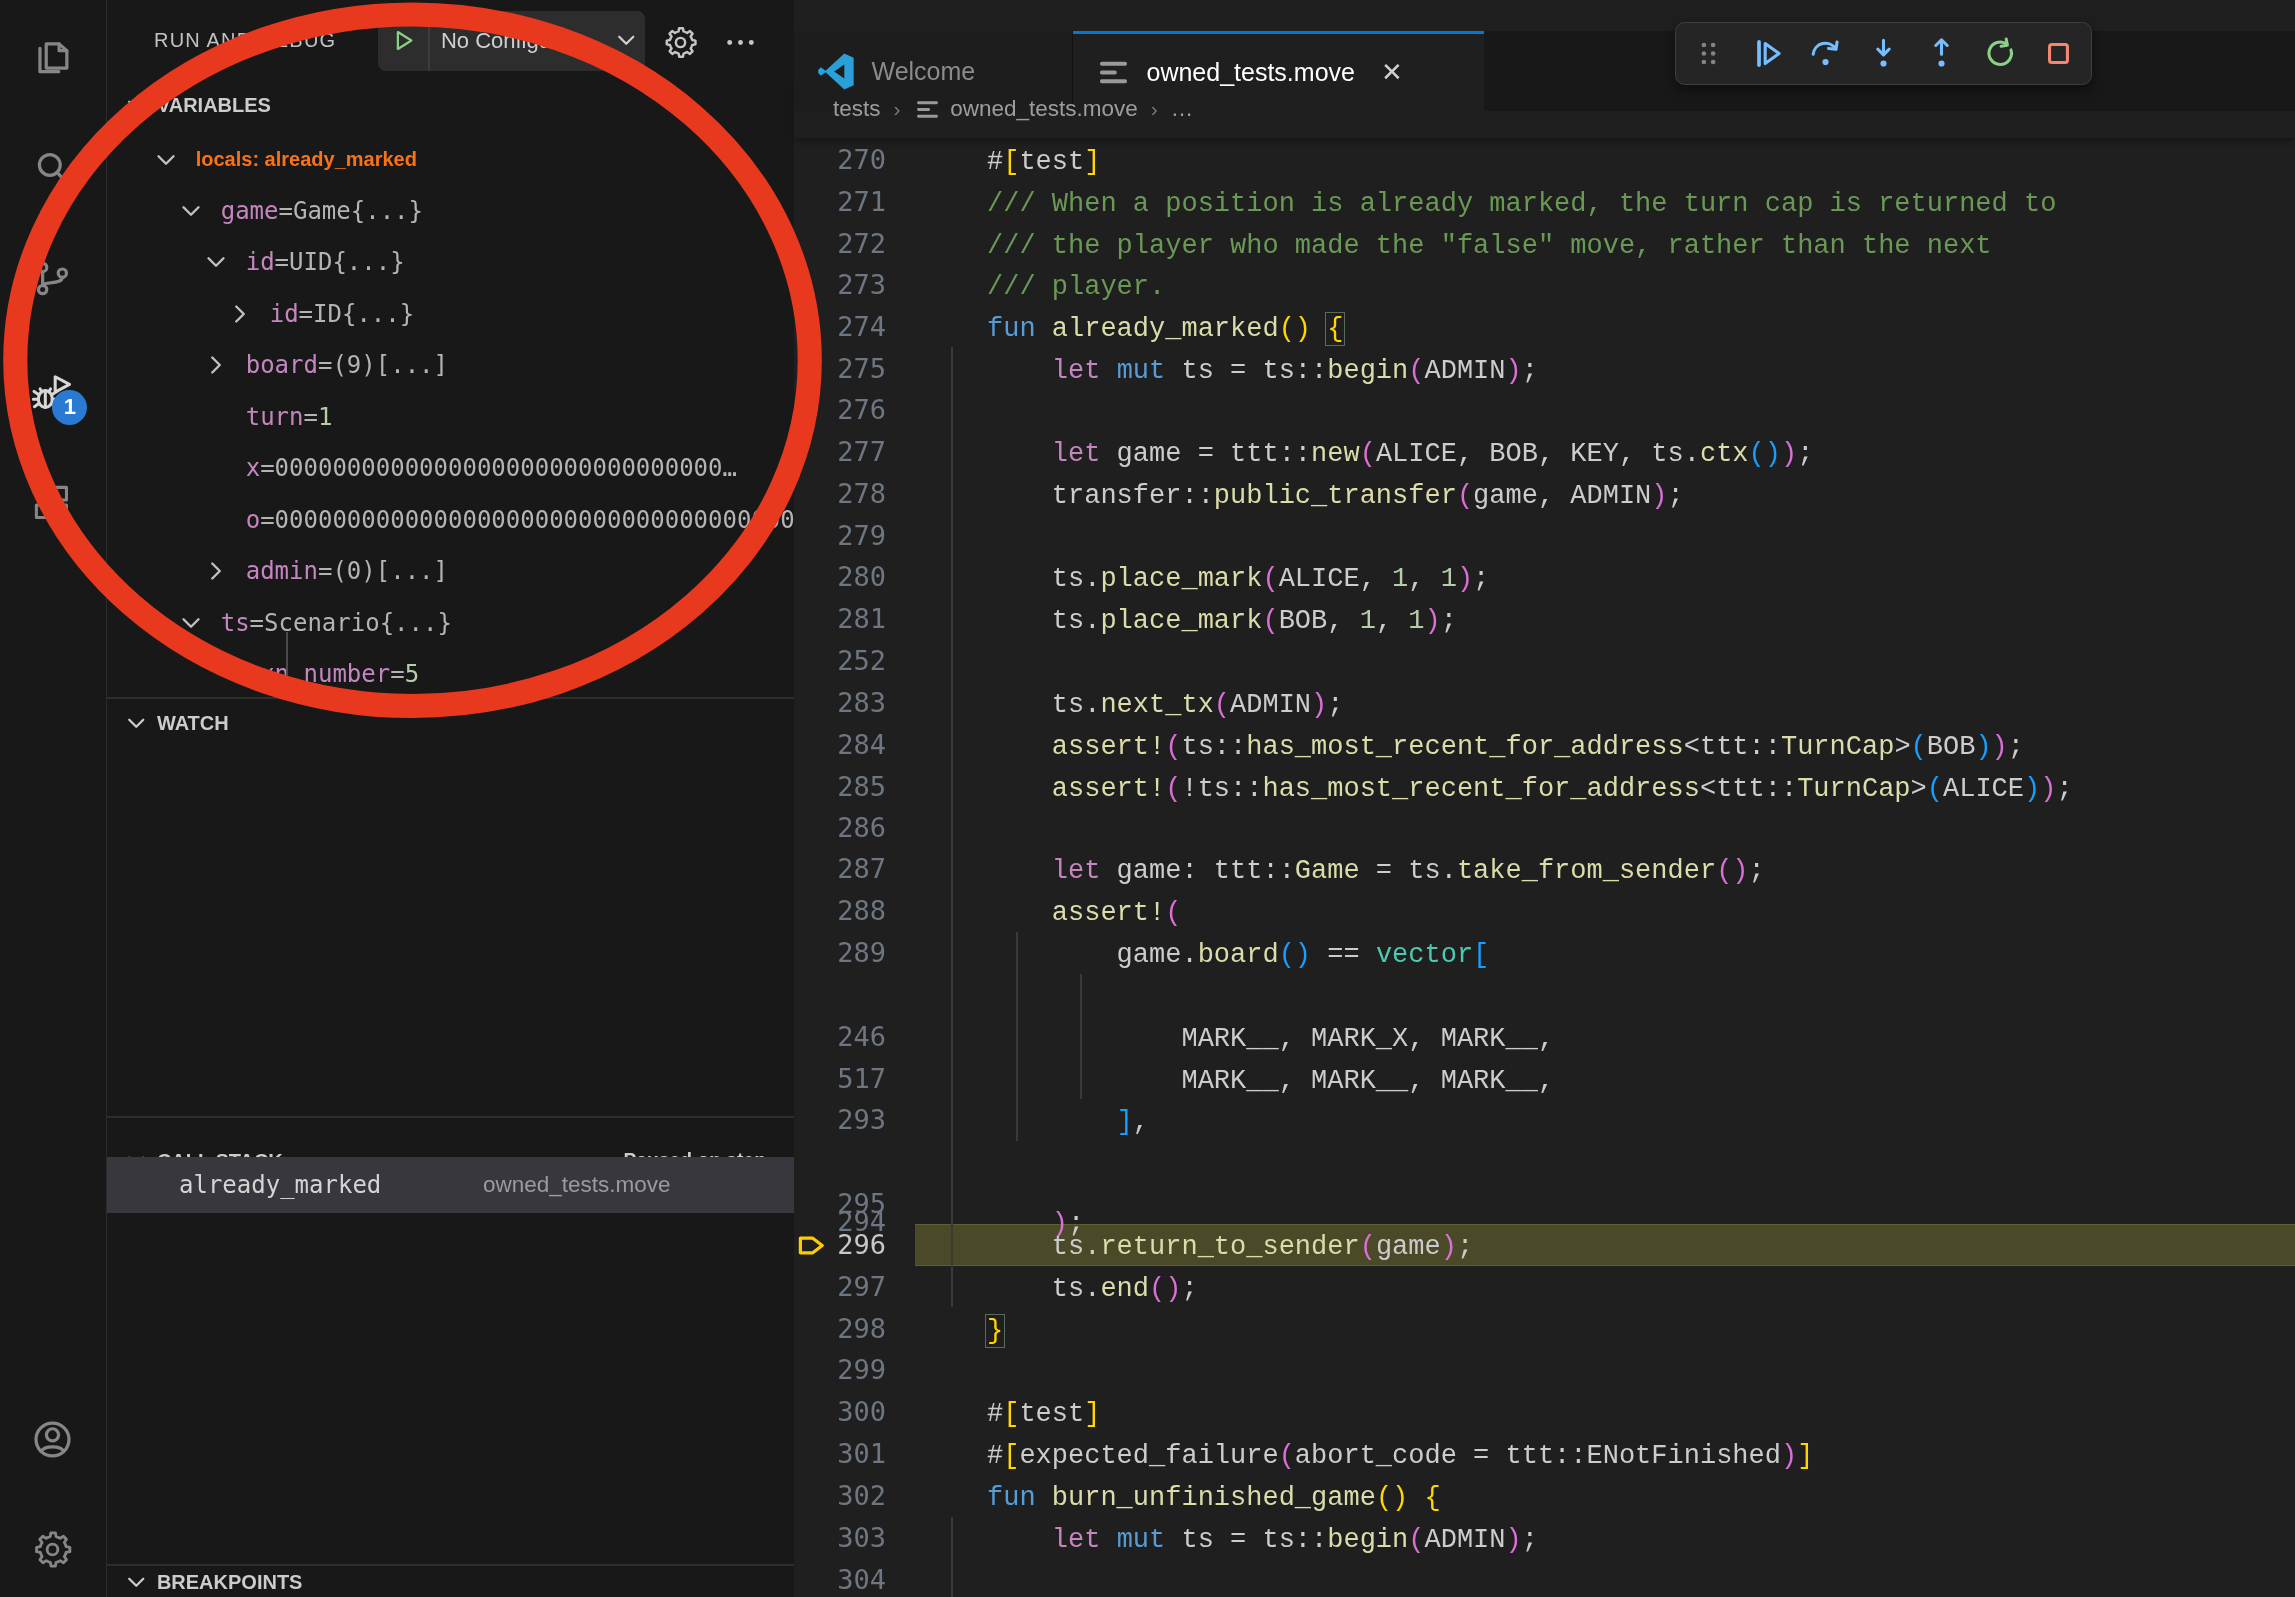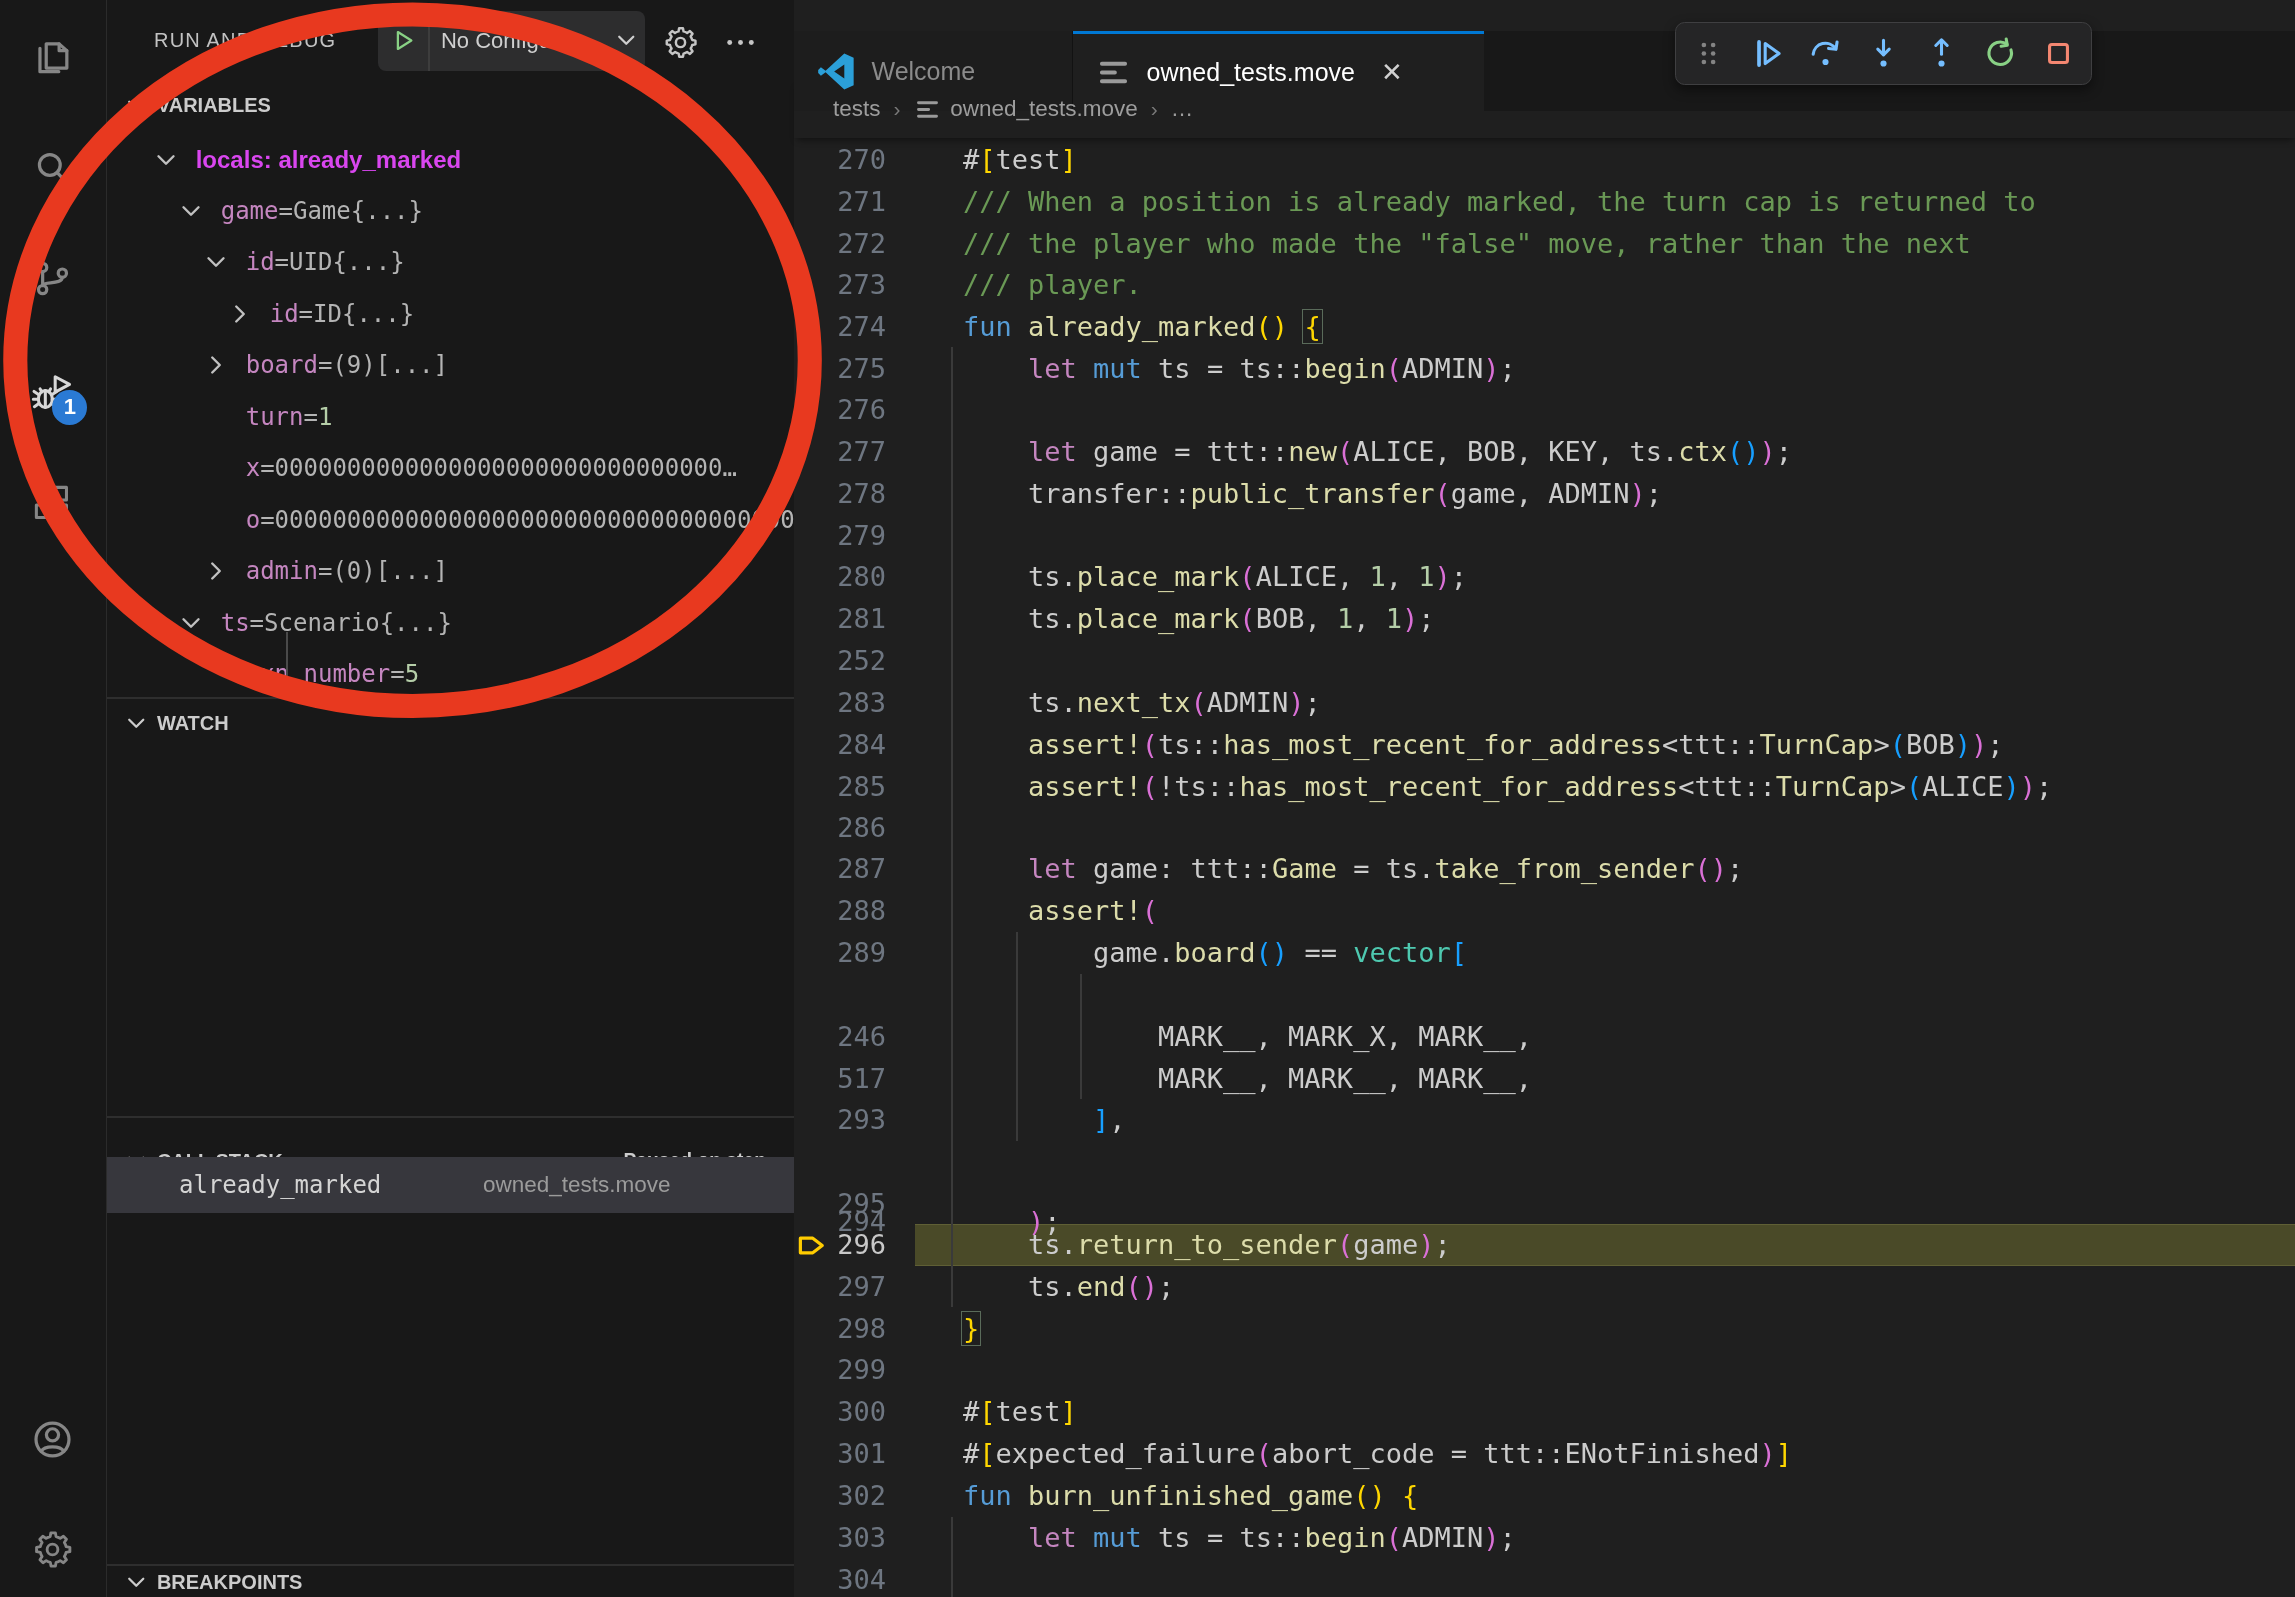--- a/index.html
+++ b/index.html
@@ -42,21 +42,21 @@
   .section-header .chev { margin-left:17.7px; margin-right:9.7px; color:#cccccc; display:flex; }
   .section-header .chev svg { width:22.5px; height:22.5px; }
   .section-status { margin-left:auto; margin-right:28px; font-size:19.3px; font-weight:bold; color:#cccccc; }
   .h-divider { position:absolute; left:0; width:100%; height:1.6px; background:#2e2e2e; }
   
   .tree-row { position:absolute; left:0; width:100%; height:51px; display:flex; align-items:center;
     font-family:"DejaVu Sans Mono", monospace; font-size:24px; white-space:nowrap; overflow:hidden; cursor:pointer; }
   .tree-chev { width:24px; margin-right:17.7px; color:#c0c0c0; display:flex; flex:none; }
   .tree-chev svg { width:24px; height:24px; }
   .tree-chev.hidden { visibility:hidden; }
-  .tree-scope { font-family:"Liberation Sans", sans-serif; font-weight:bold; font-size:24px; color:#d946ef; }
+  .tree-scope { font-family:"Liberation Sans", sans-serif; font-weight:bold; font-size:20px; color:#f97316; }
   .tname { color:#c586c0; }
   .teq { color:#b4b4b4; }
   .tval { color:#b4b4b4; }
   .tval.num { color:#b5cea8; }
   #tree-guide { position:absolute; width:1.6px; background:#4a4a4a; }
   
   #stack-frame-row { position:absolute; left:0; width:100%; height:56px; background:#37373d;
     display:flex; align-items:center; cursor:pointer; }
   .frame-fn { font-family:"DejaVu Sans Mono", monospace; font-size:24px; color:#d4d4d4; margin-left:72px; }
   .frame-file { font-size:22.5px; color:#9b9b9b; position:absolute; left:376px; }
@@ -77,21 +77,21 @@
   .bc-item { cursor:pointer; }
   .bc-sep { margin:0 13px; color:#7a7a7a; font-size:21px; }
   #breadcrumbs .bc-first { margin-left:39px; }
   .bc-icon { margin-right:9.7px; display:flex; color:#9a9a9a; }
   
   #code { position:absolute; left:0; top:139px; width:100%; height:1458px; }
   .code-line { position:absolute; left:0; width:100%; height:42px; line-height:42px;
     font-family:"DejaVu Sans Mono", monospace; font-size:27px; white-space:pre; cursor:text; }
   .code-line .ln { position:relative; z-index:2; display:inline-block; width:92px; text-align:right;
     color:#6e7681; cursor:pointer; }
-  .code-line .lc { position:relative; z-index:2; margin-left:77px; }
+  .code-line .lc { position:relative; z-index:2; margin-left:101px;font-family:Liberation Mono, monospace; }
   .code-line.current .ln { color:#c8c8c8; }
   .cur-band { position:absolute; left:121px; right:0; top:0; bottom:0; z-index:0;
     background:#4a4a28; border-top:1.6px solid #5f5f35; border-bottom:1.6px solid #5f5f35; }
   .stack-arrow { position:absolute; left:1.6px; top:4px; z-index:3; color:#ffcc00; }
   .indent-guide { position:absolute; width:1.6px; background:#3a3a3a; z-index:1; }
   .tok-pn { color:#cccccc; } .tok-kw { color:#569cd6; } .tok-ct { color:#c586c0; }
   .tok-fn { color:#dcdcaa; } .tok-nu { color:#b5cea8; } .tok-cm { color:#6a9955; }
   .tok-ty { color:#4ec9b0; } .tok-b1 { color:#ffd700; } .tok-b2 { color:#da70d6; }
   .tok-b3 { color:#179fff; }
   .tok-match { outline:1.6px solid #5a6b5a; outline-offset:1.6px; }

